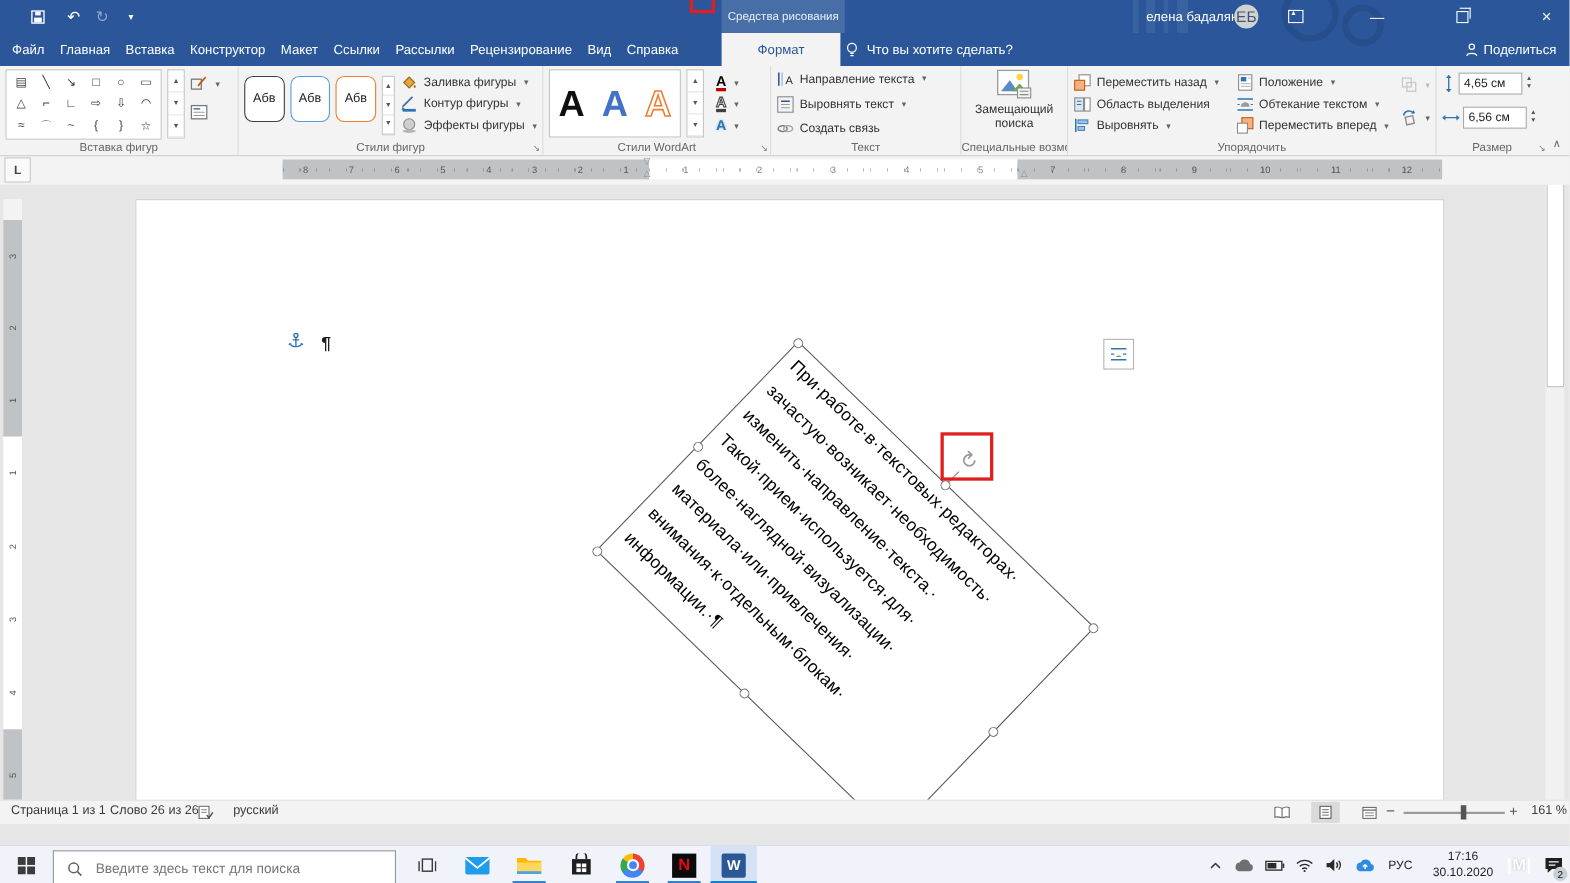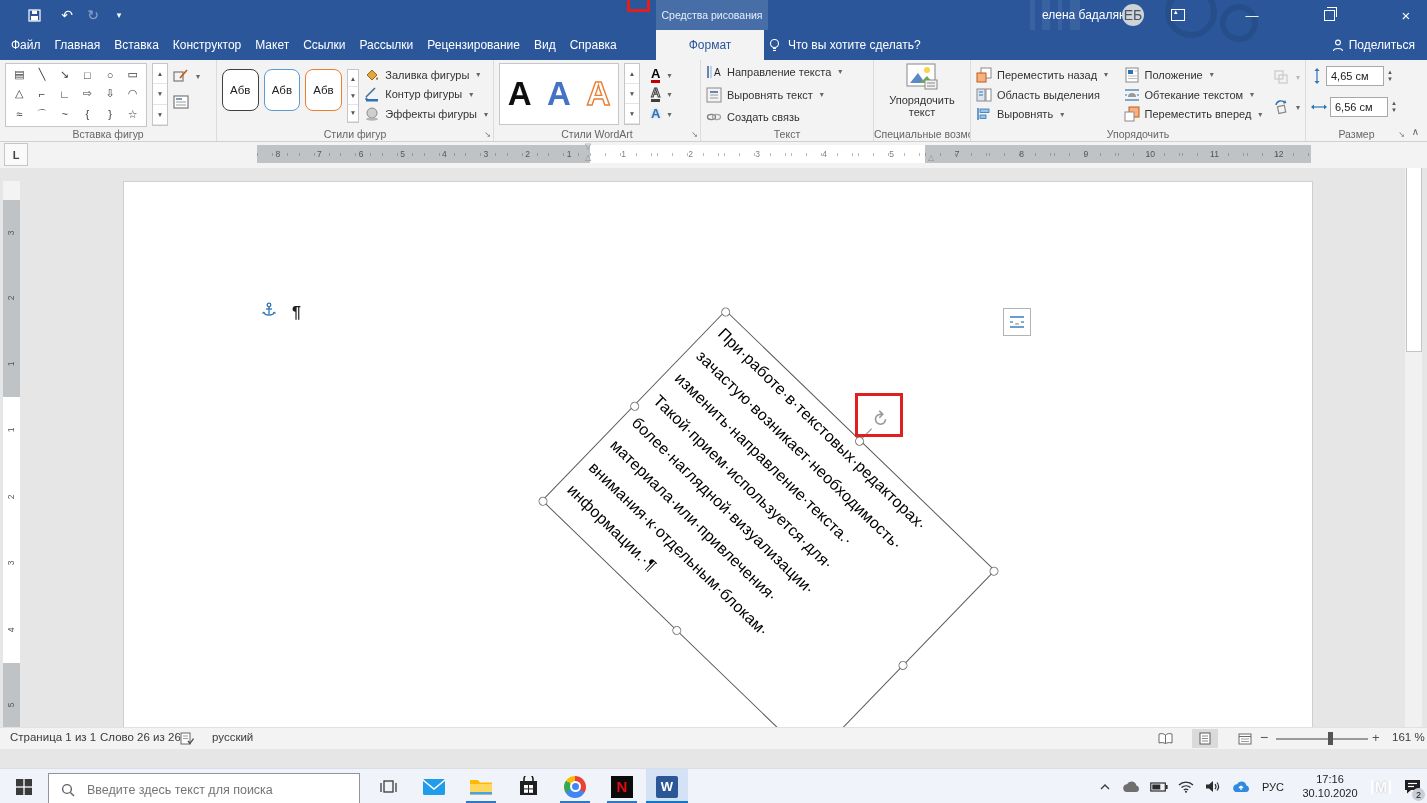--- a/index.html
+++ b/index.html
@@ -340,21 +340,21 @@
       <div class="bigbtn">
         <svg width="34" height="28" viewBox="0 0 34 28">
             <rect x="2" y="1" width="28" height="22" fill="#fff" stroke="#9a9a9a" stroke-width="1.2"></rect>
             <circle cx="22" cy="7" r="3" fill="#ffd24c"></circle>
             <path d="M5,20 L13,10 L20,20 Z" fill="#5a8ac6"></path>
             <path d="M15,20 L22,13 L28,20 Z" fill="#70ad47"></path>
             <rect x="20" y="17" width="12" height="9" fill="#f2f2f2" stroke="#8a8a8a" stroke-width="1"></rect>
             <line x1="22" y1="20" x2="30" y2="20" stroke="#8a8a8a"></line>
             <line x1="22" y1="23" x2="30" y2="23" stroke="#8a8a8a"></line>
           </svg>
-        <span>Упорядочить текст</span>
+        <span>Замещающий поиска</span>
       </div>
     </div>
     <div class="grp-label">Специальные возмо...</div>
   </div>
 
   <div class="grp" style="width:334px;">
     <div class="grp-body" style="gap:8px;">
       <div style="display:flex;flex-direction:column;justify-content:space-between;width:148px;padding:2px 0;">
         <span class="rbtn car">
           <svg class="icon16" viewBox="0 0 16 16">

